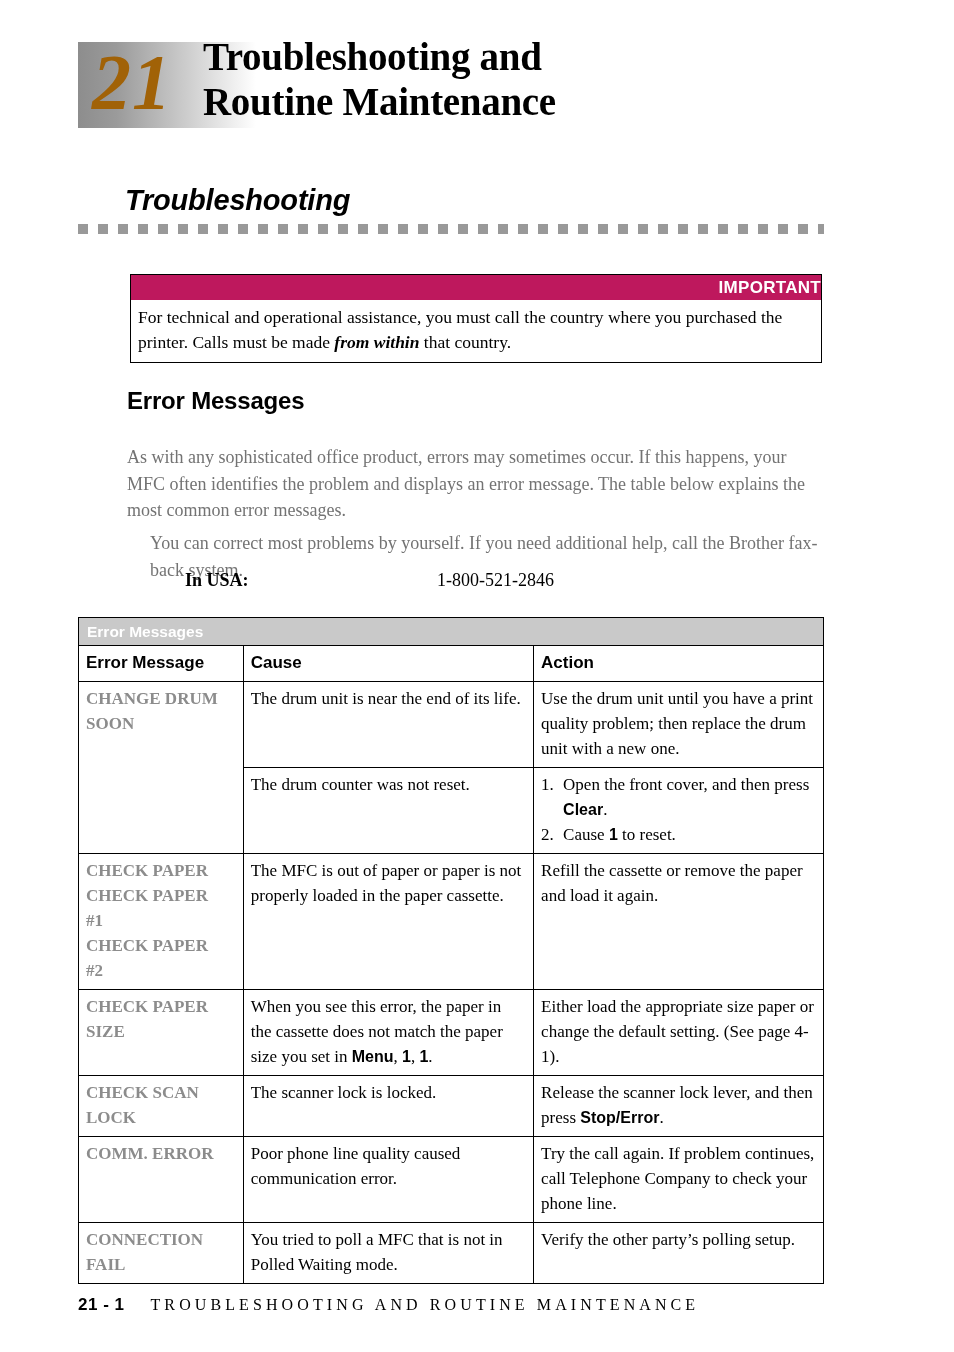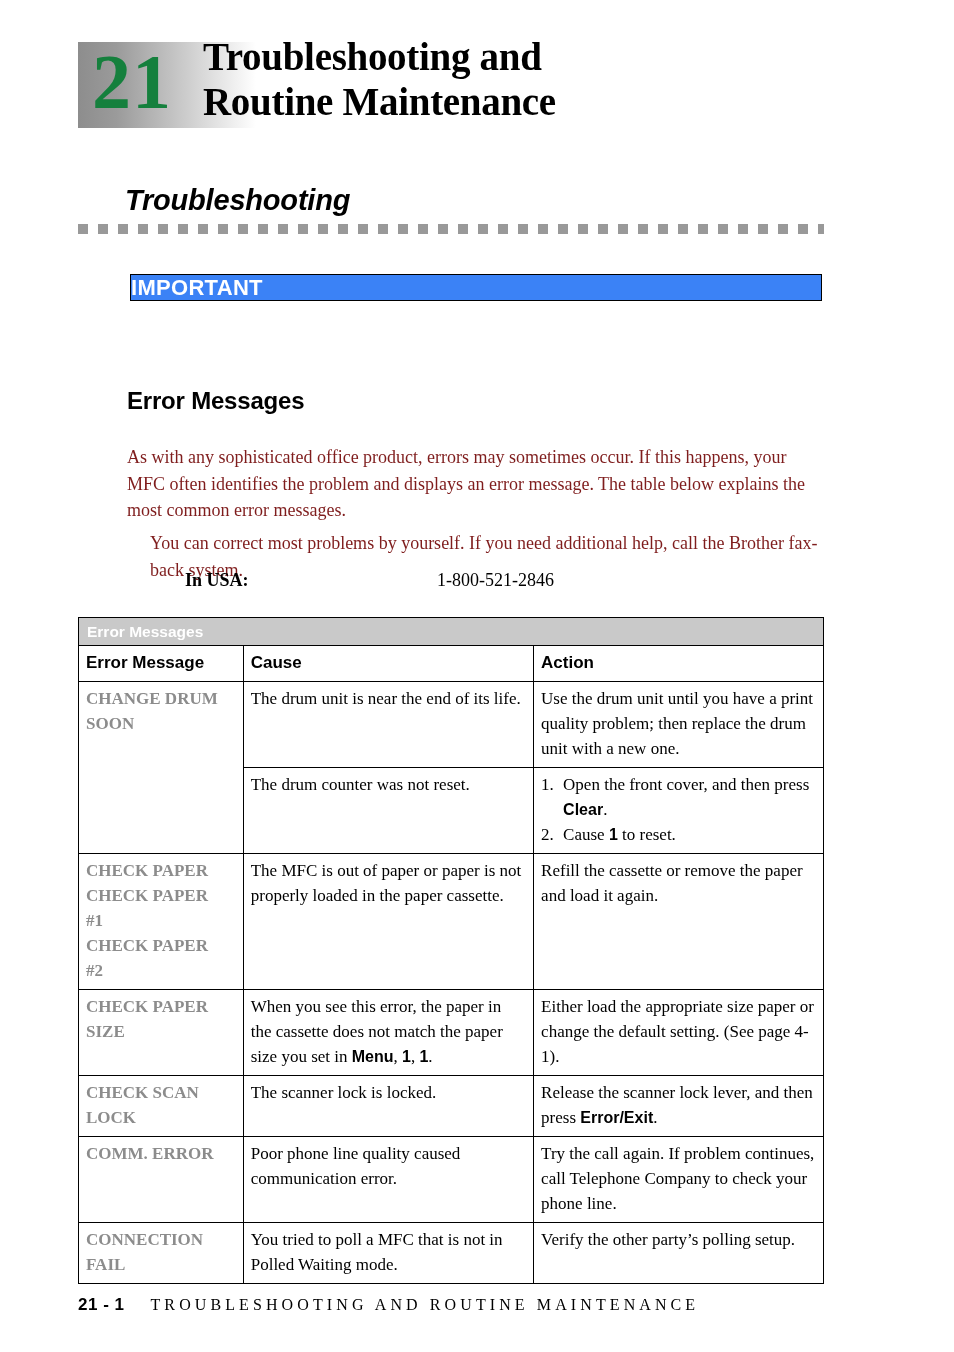--- a/index.html
+++ b/index.html
@@ -30,24 +30,25 @@
     top: 2px;
     width: 178px;
     height: 86px;
     background: linear-gradient(to right, #8d8d8d 0%, #9b9b9b 22%, #c9c9c9 58%, #ffffff 100%);
   }
   .chapter-number {
     position: absolute;
     left: 14px;
     top: -8px;
     font-family: "Liberation Serif", serif;
+    font-style: italic;
     font-weight: bold;
     font-size: 78px;
     line-height: 100px;
-    color: #15803d;
+    color: #a16207;
     letter-spacing: 1px;
   }
   .chapter-title {
     position: absolute;
     left: 125px;
     top: -6px;
     font-family: "Liberation Serif", serif;
     font-weight: bold;
     font-size: 39px;
     line-height: 45px;
@@ -84,27 +85,27 @@
   
   .important-box {
     position: absolute;
     left: 130px;
     top: 274px;
     width: 692px;
     border: 1.5px solid #000000;
     box-sizing: border-box;
   }
   .important-title {
-    background: #3b82f6;
+    background: #be185d;
     color: #ffffff;
     font-family: "Liberation Sans", sans-serif;
     font-weight: bold;
-    font-size: 22px;
-    line-height: 25px;
-    text-align: left;
+    font-size: 17px;
+    line-height: 25px;
+    text-align: right;
     letter-spacing: 0.3px;
   }
   .important-body {
     background: #ffffff;
     padding: 5px 7px 7px 7px;
     font-family: "Liberation Serif", serif;
     font-size: 17.5px;
     line-height: 25px;
     color: #000000;
   }
@@ -125,21 +126,21 @@
     color: #000000;
     letter-spacing: -0.2px;
   }
   .para {
     position: absolute;
     left: 127px;
     width: 700px;
     font-family: "Liberation Serif", serif;
     font-size: 18px;
     line-height: 26.5px;
-    color: #7f1d1d;
+    color: #737373;
   }
   .para-1 { top: 426px; }
   .para-2 { top: 512px; margin-left: 23px; }
 
   .usa-line {
     position: absolute;
     left: 185px;
     top: 567px;
     font-family: "Liberation Serif", serif;
     font-size: 18px;
@@ -261,20 +262,21 @@
   <div class="chapter-number">21</div>
   <div class="chapter-title">Troubleshooting and
 Routine Maintenance</div>
 </div>
 
 <div class="section-heading">Troubleshooting</div>
 <div class="dash-rule"></div>
 
 <div class="important-box">
   <div class="important-title">IMPORTANT</div>
+  <div class="important-body"><span>For technical and operational assistance, you must call the country where you purchased the printer. Calls must be made </span><em>from within</em><span> that country.</span></div>
 </div>
 
 <div class="sub-heading">Error Messages</div>
 <p class="para para-1">As with any sophisticated office product, errors may sometimes occur. If this happens, your MFC often identifies the problem and displays an error message. The table below explains the most common error messages.</p>
 <p class="para para-2">You can correct most problems by yourself. If you need additional help, call the Brother fax-back system.</p>
 
 <div class="usa-line">
   <span class="usa-label">In USA:</span><span class="usa-value">1-800-521-2846</span>
 </div>
 
@@ -334,21 +336,21 @@
         <td><span>When you see this error, the paper in the cassette does not match the paper size you set in </span><span class="kbd">Menu</span><span>, </span><span class="kbd">1</span><span>, </span><span class="kbd">1</span><span>.</span></td>
         <td>Either load the appropriate size paper or change the default setting. (See page 4-1).</td>
       </tr>
 
       <tr>
         <td class="code">
           <span class="nbreak">CHECK SCAN</span><br>
           <span class="nbreak">LOCK</span>
         </td>
         <td>The scanner lock is locked.</td>
-        <td><span>Release the scanner lock lever, and then press </span><span class="kbd">Error/Exit</span><span>.</span></td>
+        <td><span>Release the scanner lock lever, and then press </span><span class="kbd">Stop/Error</span><span>.</span></td>
       </tr>
 
       <tr>
         <td class="code">
           <span class="nbreak">COMM. ERROR</span>
         </td>
         <td>Poor phone line quality caused communication error.</td>
         <td>Try the call again. If problem continues, call Telephone Company to check your phone line.</td>
       </tr>
 

